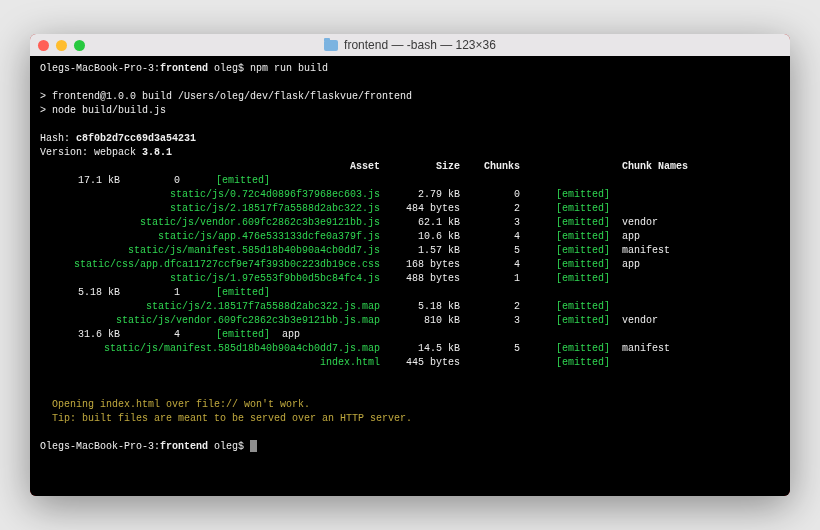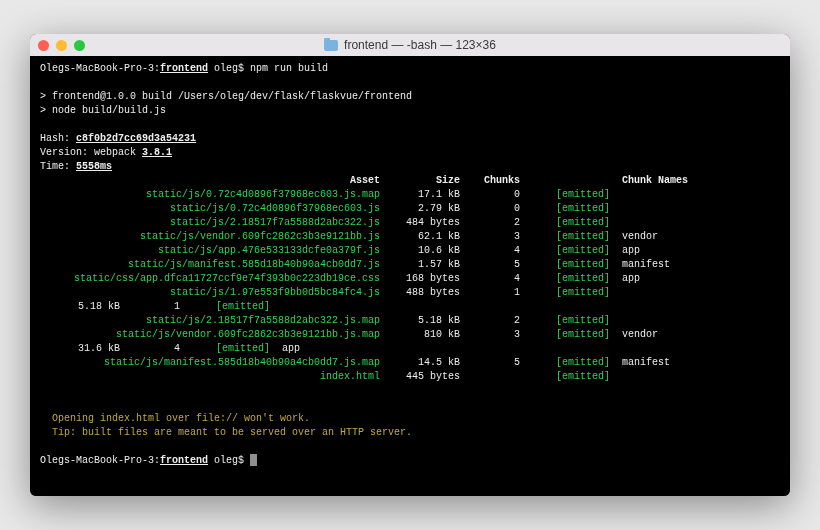--- a/index.html
+++ b/index.html
@@ -71,21 +71,21 @@
 }
 .terminal {
   background: #000;
   color: #c8c8c8;
   padding: 6px 10px 20px 10px;
   line-height: 1.4;
   min-height: 440px;
 }
 .line { white-space: pre; }
 .white { color: #eeeeee; }
-.bold { font-weight: bold; text-decoration: underline; }
+.bold { font-weight: bold; }
 .cyan { color: #36d3d8; }
 .yellow { color: #c0a93e; }
 .assets-table .row { display: flex; }
 .col-asset { width: 340px; text-align: right; color: #2fd651; }
 .col-size { width: 80px; text-align: right; color: #eee; }
 .col-chunks { width: 60px; text-align: right; color: #eee; }
 .col-emit { width: 90px; text-align: right; color: #2fd651; }
 .col-names { width: 90px; text-align: left; padding-left: 12px; color: #eee; }
 .header .col-asset,
 .header .col-size,
@@ -117,33 +117,31 @@
   </div>
 
   <div class="terminal">
     <div class="line"><span class="white">Olegs-MacBook-Pro-3:</span><span class="white bold">frontend</span><span class="white"> </span><span class="white">oleg$</span><span class="white"> </span><span class="white">npm run build</span></div>
     <div class="line"> </div>
     <div class="line white">&gt; frontend@1.0.0 build /Users/oleg/dev/flask/flaskvue/frontend</div>
     <div class="line white">&gt; node build/build.js</div>
     <div class="line"> </div>
     <div class="line white"><span>Hash:</span> <span class="bold">c8f0b2d7cc69d3a54231</span></div>
     <div class="line white"><span>Version: webpack</span> <span class="bold">3.8.1</span></div>
-    <div class="line white"><span>Time:</span> <span class="bold">5558ms</span></div>
 
     <div class="assets-table">
       <div class="row header">
         <div class="col-asset">Asset</div>
         <div class="col-size">Size</div>
         <div class="col-chunks">Chunks</div>
         <div class="col-emit"></div>
         <div class="col-names">Chunk Names</div>
       </div>
       <div id="asset-rows">
           <div class="row">
-            <div class="col-asset">static/js/0.72c4d0896f37968ec603.js.map</div>
             <div class="col-size">17.1 kB</div>
             <div class="col-chunks">0</div>
             <div class="col-emit">[emitted]</div>
             <div class="col-names"></div>
           </div>
           <div class="row">
             <div class="col-asset">static/js/0.72c4d0896f37968ec603.js</div>
             <div class="col-size">2.79 kB</div>
             <div class="col-chunks">0</div>
             <div class="col-emit">[emitted]</div>

